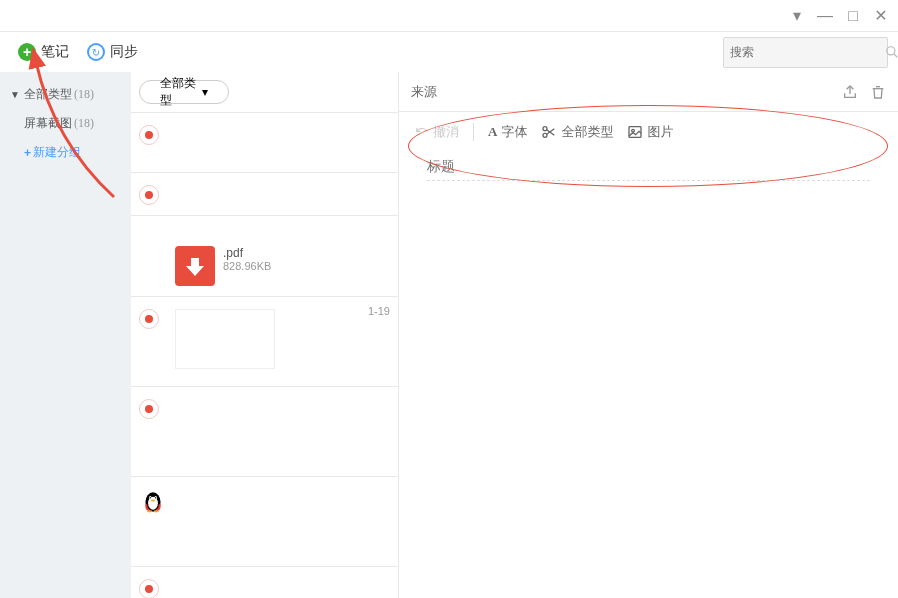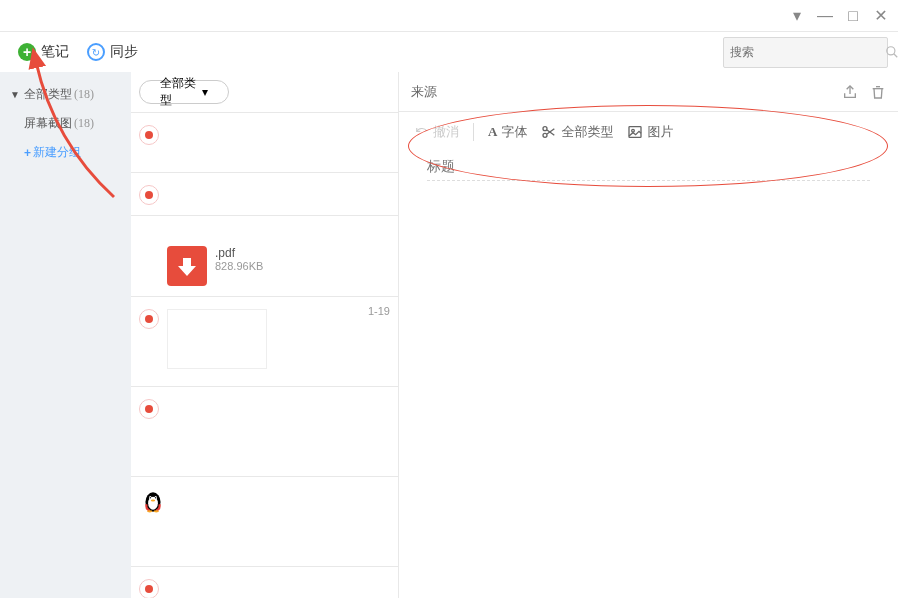--- a/index.html
+++ b/index.html
@@ -24,21 +24,21 @@
     .side-item { padding: 6px 10px; font-size: 12px; color: #555; cursor: pointer; display: flex; align-items: center; }
     .side-caret { margin-right: 4px; font-size: 10px; color: #555; }
     .side-count { color: #999; margin-left: 2px; font-family: Liberation Serif, serif; }
     .side-new { color: #4a9eff; }
     .side-plus { color: #4a9eff; margin-right: 2px; font-weight: bold; }
     
     .list-col { width: 268px; border-right: 1px solid #e8e8e8; background: #fff; }
     .filter-bar { padding: 8px; border-bottom: 1px solid #e8e8e8; }
     .filter-select { width: 90px; height: 24px; border: 1px solid #ccc; border-radius: 12px; font-size: 12px; padding: 0 20px; display: flex; align-items: center; justify-content: space-between; cursor: pointer; background: #fff; }
     .list-items { overflow-y: auto; height: calc(100% - 41px); }
-    .list-item { border-bottom: 1px solid #e8e8e8; min-height: 60px; display: flex; padding: 10px 8px; gap: 8px; position: relative; }
+    .list-item { border-bottom: 1px solid #e8e8e8; min-height: 60px; display: flex; padding: 10px 8px; gap: 16px; position: relative; }
     .list-item.tall { min-height: 90px; }
     .item-dot { width: 20px; height: 20px; border-radius: 50%; border: 1px solid #f5c6c6; display: flex; align-items: center; justify-content: center; flex-shrink: 0; margin-top: 2px; }
     .red-dot { width: 8px; height: 8px; border-radius: 50%; background: #e74c3c; }
     .item-body { flex: 1; }
     .pdf-block { display: flex; gap: 8px; margin-top: 20px; }
     .pdf-icon { width: 40px; height: 40px; background: #e74c3c; color: #fff; display: flex; align-items: center; justify-content: center; border-radius: 4px; font-size: 10px; }
     .pdf-info { font-size: 12px; }
     .pdf-ext { color: #555; }
     .pdf-size { color: #999; font-size: 11px; }
     .item-date { position: absolute; top: 8px; right: 8px; font-size: 11px; color: #999; }

